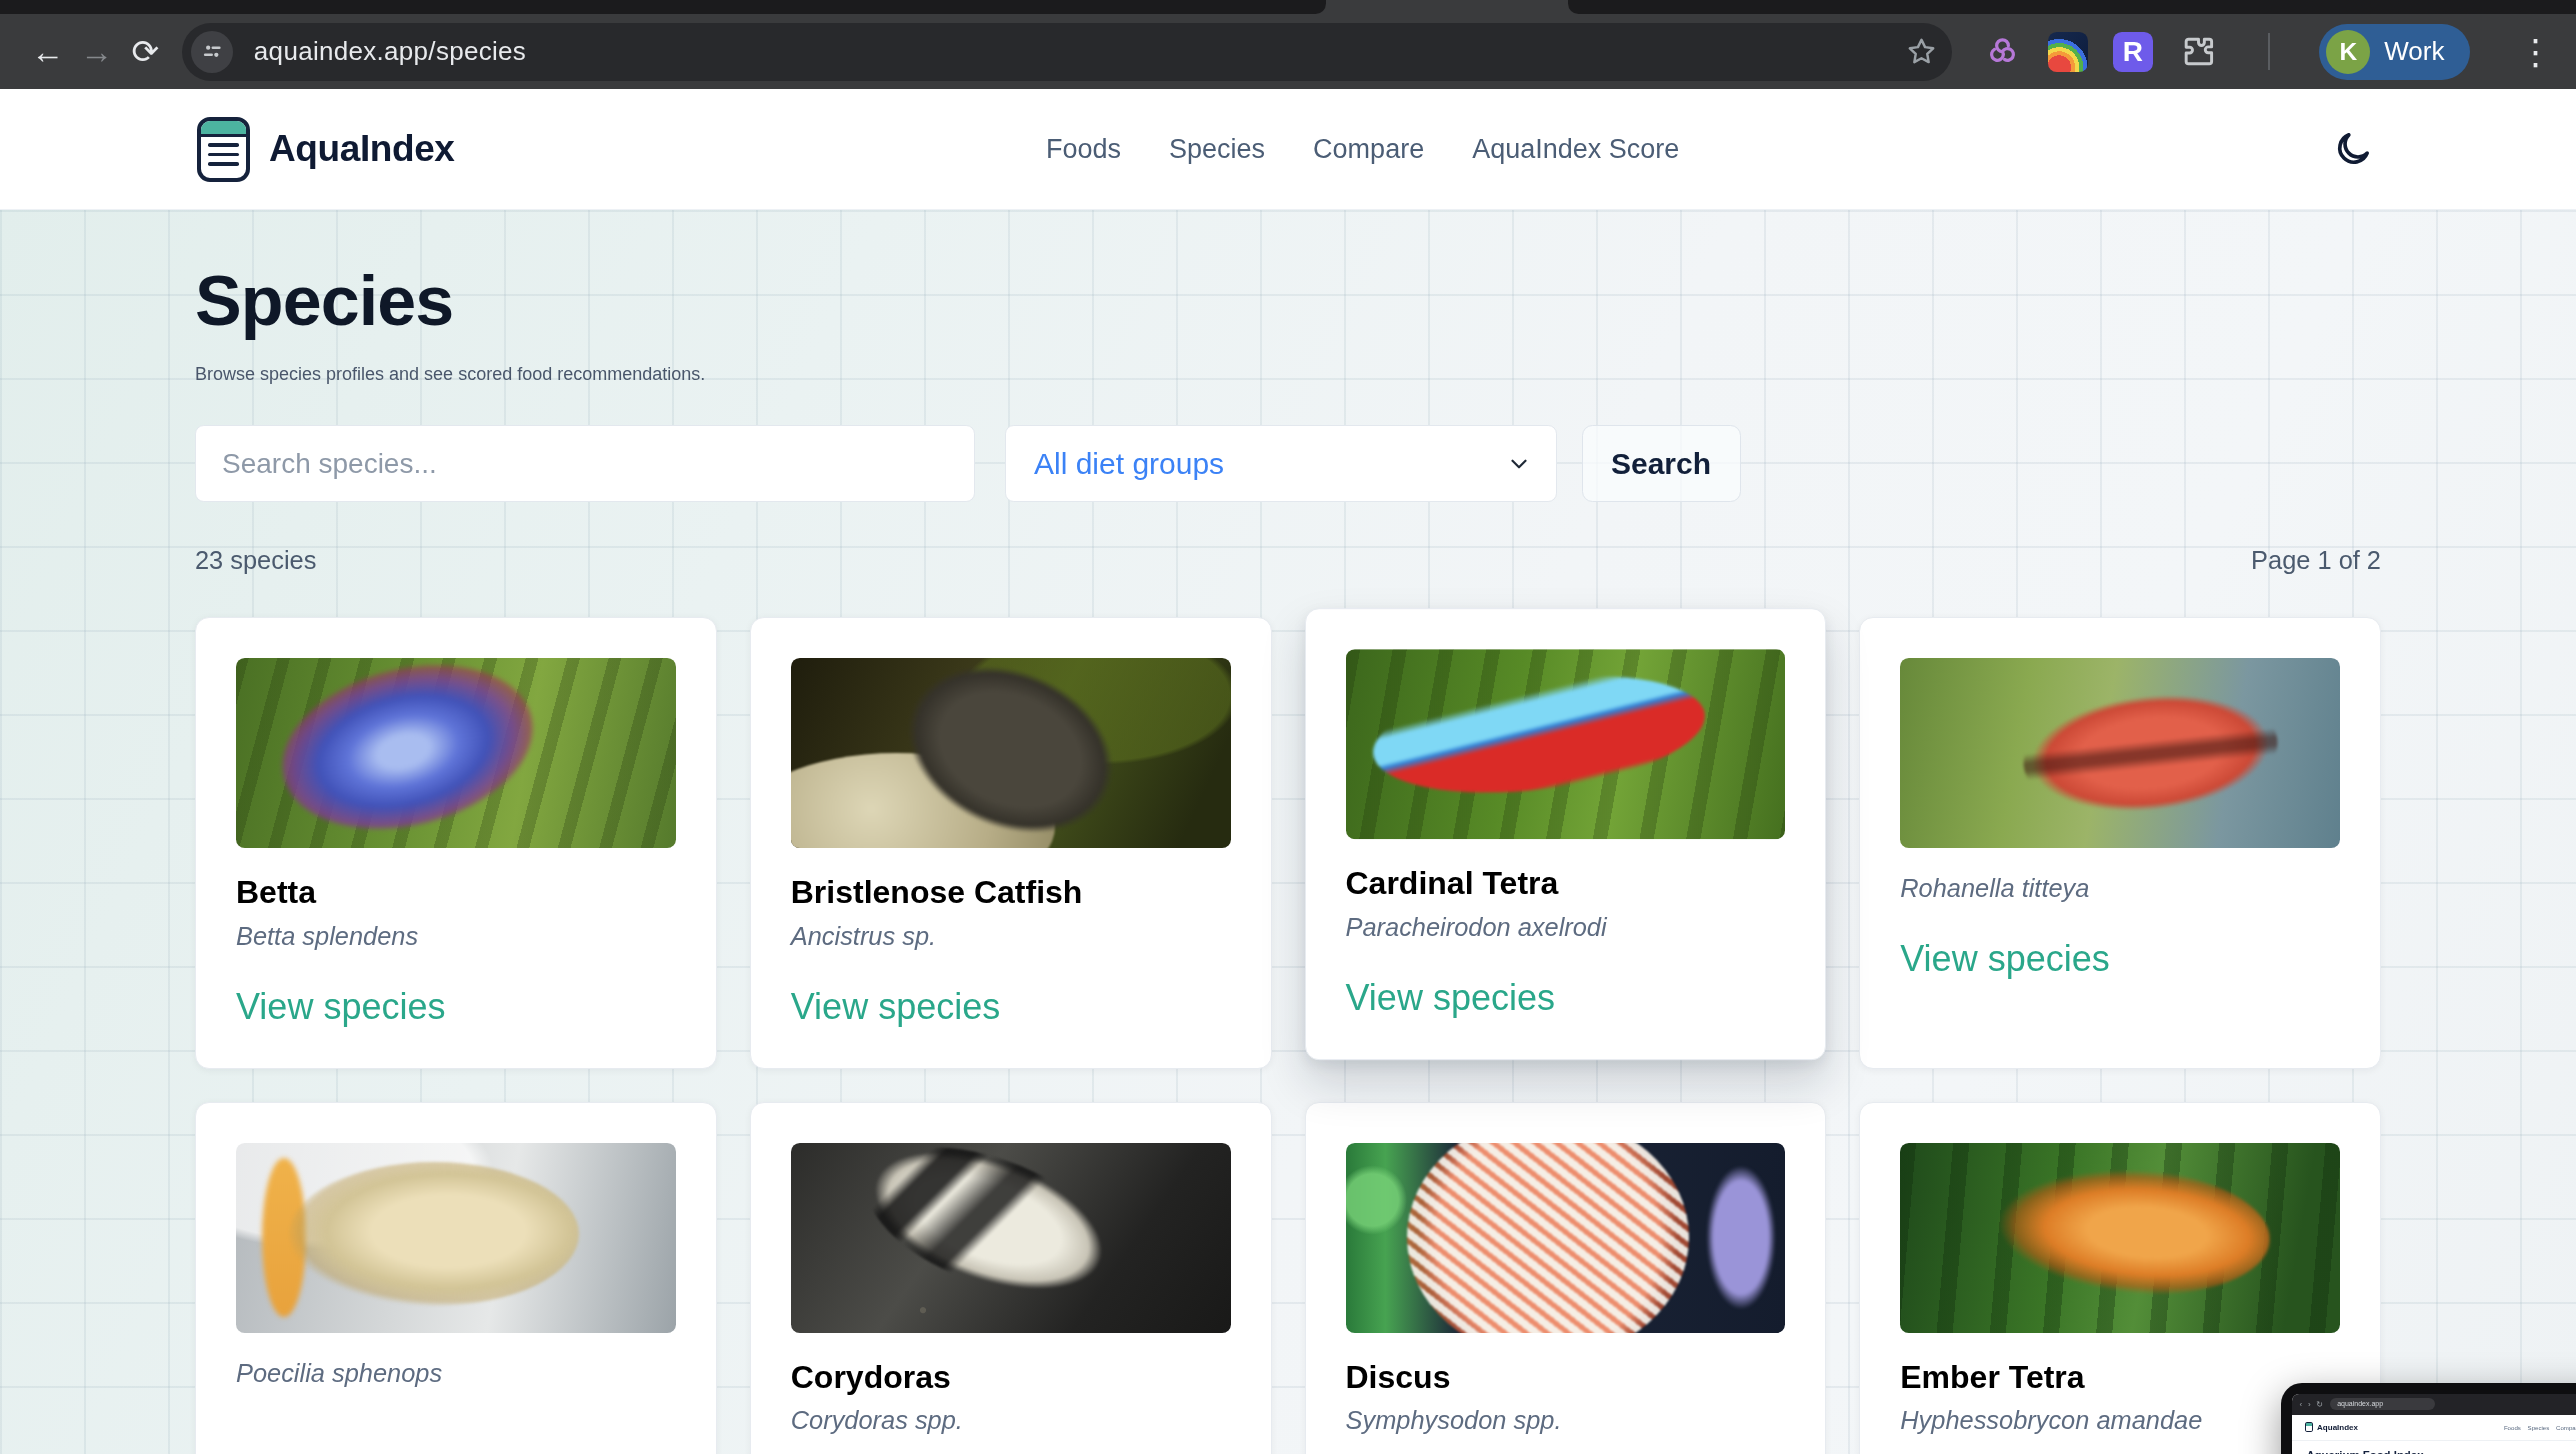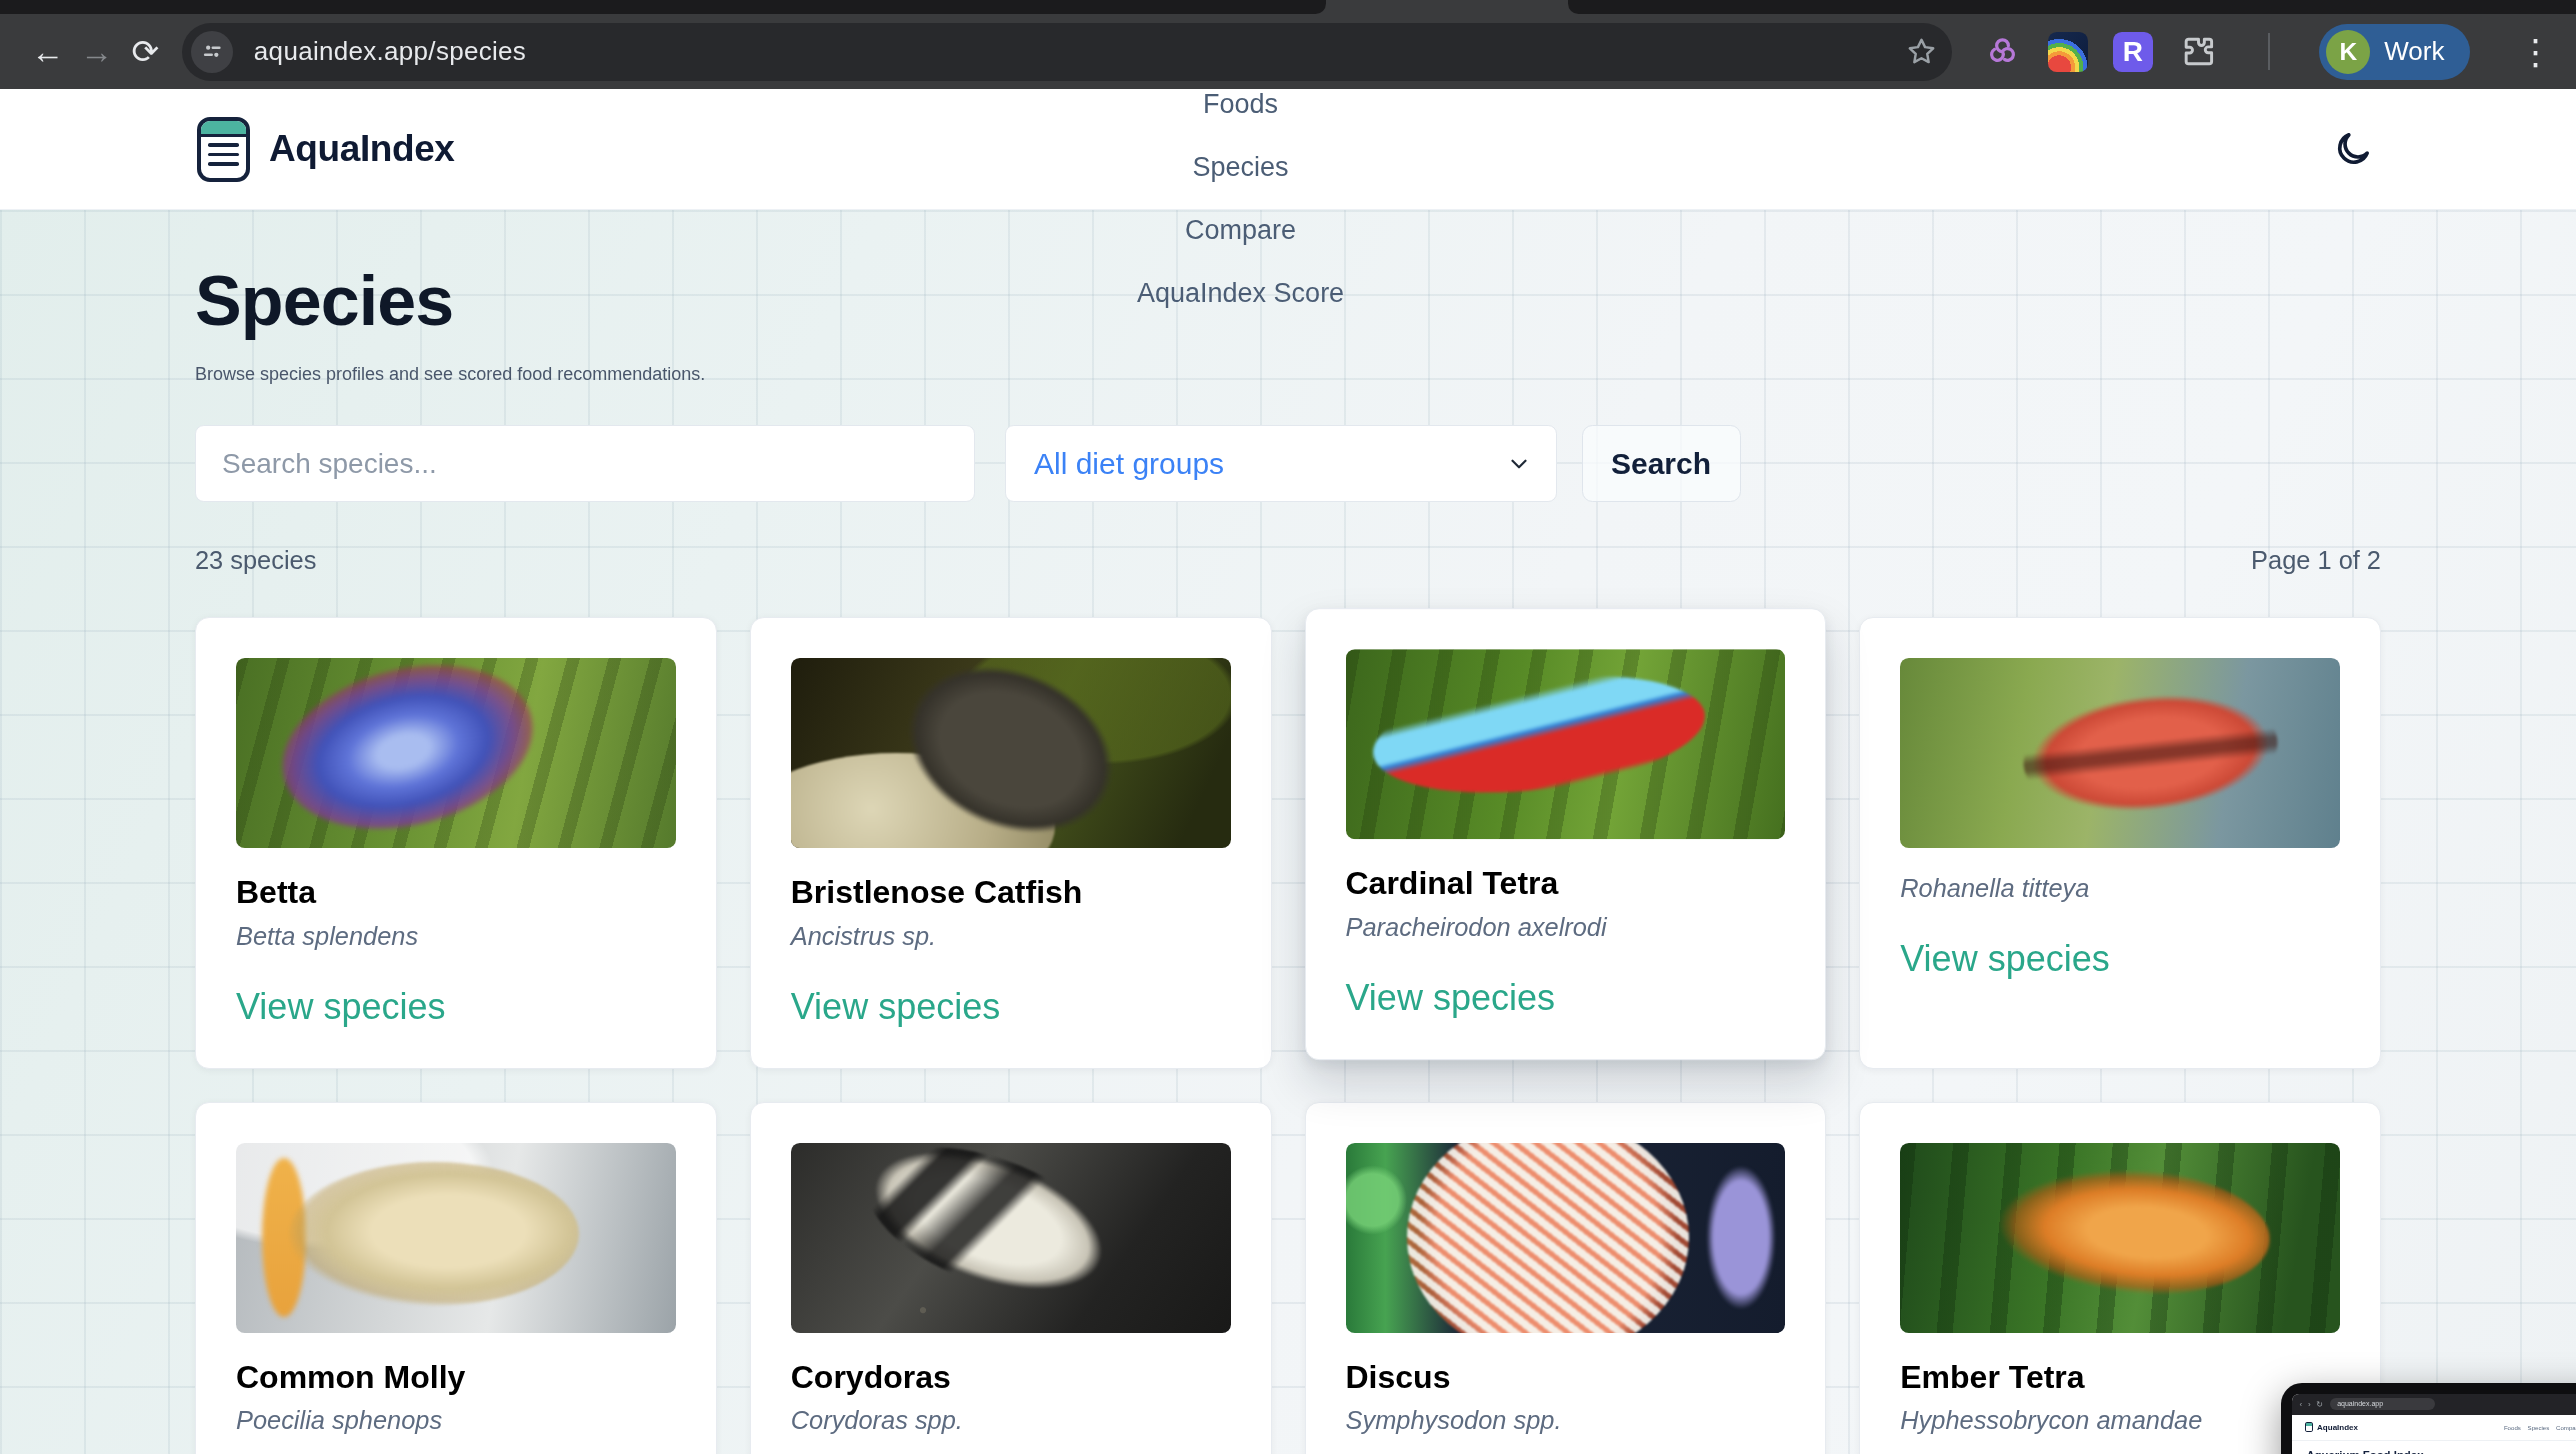--- a/index.html
+++ b/index.html
@@ -30,21 +30,21 @@
   .menu-dots { margin-left:23px; color:#e8eaed; font-size:35px; line-height:1; letter-spacing:0; }
 
   
   .site-header { position:absolute; top:89px; left:0; width:2576px; height:121px; background:#fff; border-bottom:1.8px solid #edf1f5; z-index:30; }
   .brand { position:absolute; left:197px; top:0; height:100%; display:flex; align-items:center; gap:19px; }
   .logo-mark { width:53px; height:65px; border:4.4px solid #15223c; border-radius:13px; background:#fff; overflow:hidden; }
   .logo-top { height:16.6px; background:#4cb3a0; border-bottom:3.5px solid #15223c; }
   .logo-lines { padding:6.1px 7px 0; }
   .logo-lines i { display:block; height:3.5px; background:#15223c; border-radius:1.8px; margin-bottom:6.1px; }
   .brand-name { font-size:37px; font-weight:800; color:#0f1a33; letter-spacing:-0.4px; }
-  .main-nav { position:absolute; left:1137px; top:0; height:100%; display:flex; align-items:center; gap:32px;flex-direction:column; }
+  .main-nav { position:absolute; left:1046px; top:0; height:100%; display:flex; align-items:center; gap:48px; }
   .main-nav span { font-size:27px; color:#4b5d75; cursor:pointer; }
   .theme-toggle { position:absolute; right:203px; top:40px; width:40px; height:40px; }
 
   
   .page { position:absolute; top:210px; left:0; width:2576px; height:1244px; overflow:hidden;
       background:linear-gradient(115deg,#e2eeec 0%,#eaf2f2 28%,#f2f5f7 55%,#f3f6f8 75%,#eef2f4 100%); }
   .page::before { content:""; position:absolute; inset:0;
       background-image:linear-gradient(to right, rgba(138,164,178,.15) 1.8px, transparent 1.8px),
                        linear-gradient(to bottom, rgba(138,164,178,.15) 1.8px, transparent 1.8px);
       background-size:84px 84px; pointer-events:none; }
@@ -247,21 +247,20 @@
       </div>
 
       <div class="card">
         <div class="img img-cherry"></div>
         <div class="card-sci">Rohanella titteya</div>
         <span class="view-link">View species</span>
       </div>
 
       <div class="card">
         <div class="img img-molly"></div>
-        <div class="card-title">Common Molly</div>
         <div class="card-sci">Poecilia sphenops</div>
 
       </div>
 
       <div class="card">
         <div class="img img-cory"></div>
         <div class="card-title">Corydoras</div>
         <div class="card-sci">Corydoras spp.</div>
 
       </div>

